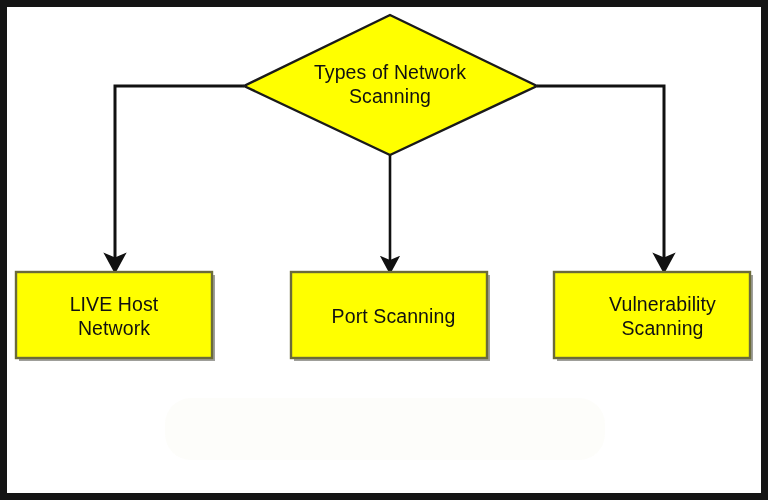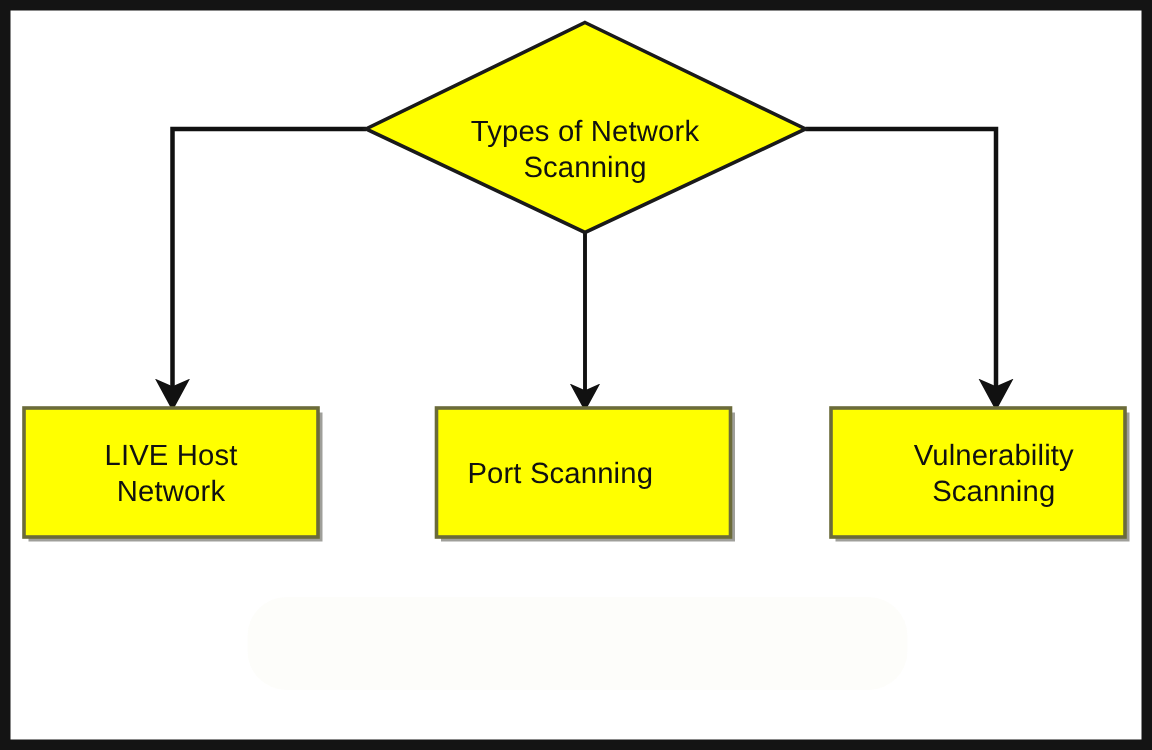--- a/index.html
+++ b/index.html
@@ -60,29 +60,29 @@
     color: #111111;
     font-size: 19.5px;
     line-height: 24px;
     text-align: center;
     white-space: pre-line;
     letter-spacing: 0.1px;
   }
 
   .decision-label {
     left: 265px;
-    top: 76px;
+    top: 60px;
     width: 250px;
   }
 
   .box-label {
     font-size: 19.5px;
   }
   .box-label-live { left: 17px;  top: 292px; width: 194px; }
-  .box-label-port { left: 276px; top: 304px; width: 195px; }
+  .box-label-port { left: 296px; top: 304px; width: 195px; }
   .box-label-vuln { left: 555px; top: 292px; width: 215px; }
 </style>
 </head>
 <body>
 
 <div id="canvas">
 
   <div class="bottom-wash"></div>
 
   <svg id="diagram-svg" viewBox="0 0 768 500">

